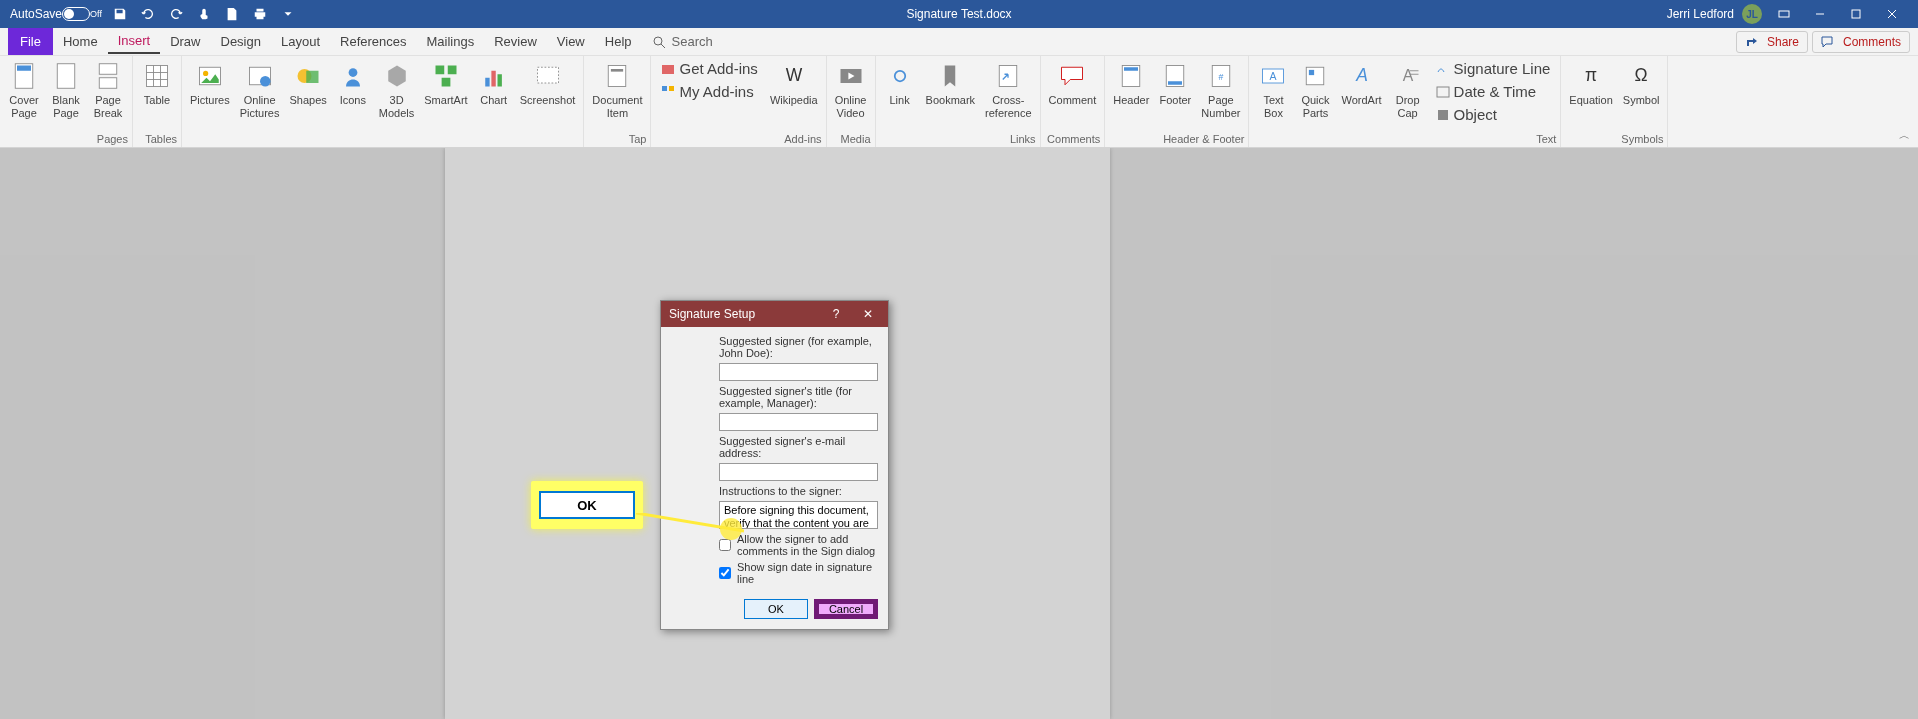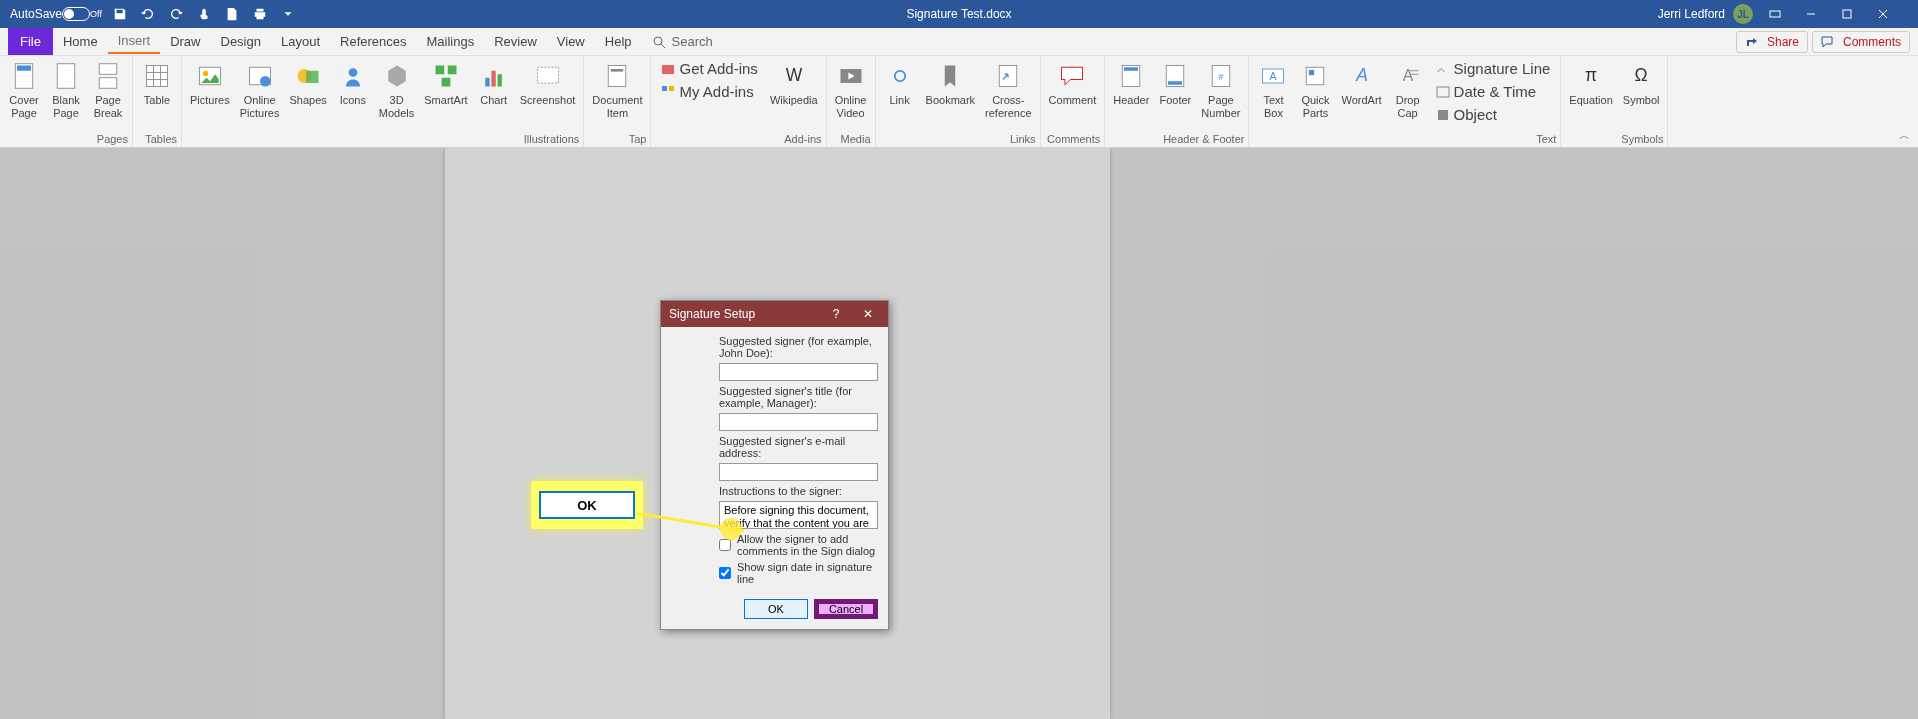--- a/index.html
+++ b/index.html
@@ -6,28 +6,28 @@
 body { width: 1918px; height: 719px; background: #f3f3f3; overflow: hidden; position: relative; }
 
 .titlebar { height: 28px; background: #2b579a; display: flex; align-items: center; color: #fff; font-size: 12px; position: relative; }
 .titlebar-left { display: flex; align-items: center; gap: 8px; padding-left: 10px; }
 .autosave-toggle { display: flex; align-items: center; gap: 0; }
 .toggle-switch { width: 28px; height: 14px; border: 1px solid #fff; border-radius: 8px; display: flex; align-items: center; padding: 1px; }
 .toggle-knob { width: 10px; height: 10px; background: #fff; border-radius: 50%; }
 .qat-item { width: 20px; height: 20px; display: flex; align-items: center; justify-content: center; cursor: pointer; }
 .qat-item svg { width: 14px; height: 14px; fill: #fff; }
 .titlebar-center { position: absolute; left: 50%; transform: translateX(-50%); }
-.titlebar-right { margin-left: auto; display: flex; align-items: center; gap: 8px; padding-right: 21px; }
+.titlebar-right { margin-left: auto; display: flex; align-items: center; gap: 8px; padding-right: 12px; }
 .avatar { width: 20px; height: 20px; border-radius: 50%; background: #7ba05b; color: #2b579a; font-size: 10px; display: flex; align-items: center; justify-content: center; font-weight: bold; }
 .win-btn { width: 28px; height: 20px; display: flex; align-items: center; justify-content: center; cursor: pointer; }
 
 .menubar { height: 28px; background: #f3f3f3; display: flex; align-items: center; padding: 0 8px; border-bottom: 1px solid #e1e1e1; }
 .menu-tab { padding: 4px 10px; font-size: 13px; color: #444; cursor: pointer; }
 .menu-tab.file { background: #6d28d9; color: #fff; padding: 6px 12px; }
-.menu-tab.active { color: #737373; border-bottom: 2px solid #f97316; }
+.menu-tab.active { color: #be185d; border-bottom: 2px solid #404040; }
 .search-box { display: flex; align-items: center; gap: 6px; margin-left: 10px; color: #666; font-size: 13px; }
 .menubar-right { margin-left: auto; display: flex; gap: 4px; }
 .share-btn { display: flex; align-items: center; gap: 10px; padding: 3px 8px; border: 1px solid #ccc; border-radius: 3px; font-size: 12px; color: #b91c1c; cursor: pointer; }
 
 .ribbon { height: 92px; background: #f3f3f3; border-bottom: 1px solid #d4d4d4; display: flex; }
 .ribbon-group { border-right: 1px solid #e1e1e1; padding: 2px 4px 0; display: flex; flex-direction: column; }
 .ribbon-group-items { display: flex; gap: 2px; flex: 1; align-items: flex-start; }
 .ribbon-group-label { font-size: 11px; color: #666; text-align: right; padding: 2px 0; }
 .ribbon-btn { display: flex; flex-direction: column; align-items: center; justify-content: flex-start; padding: 2px 4px; cursor: pointer; min-width: 40px; gap: 2px; }
 .ribbon-btn-icon { width: 32px; height: 32px; display: flex; align-items: center; justify-content: center; }
@@ -297,21 +297,20 @@
         </div>
       <div class="ribbon-btn">
           <div class="ribbon-btn-icon">
             <svg viewBox="0 0 32 32">
               <rect x="4" y="6" width="24" height="18" fill="#fff" stroke="#888" stroke-dasharray="2"></rect>
             </svg>
           </div>
           <span class="ribbon-btn-label">Screenshot</span>
         </div>
     </div>
-    <div class="ribbon-group-label">Illustrations</div>
   </div>
 
   <div class="ribbon-group">
     <div class="ribbon-group-items">
       <div class="ribbon-btn">
           <div class="ribbon-btn-icon">
             <svg viewBox="0 0 32 32">
               <rect x="6" y="4" width="20" height="24" fill="#fff" stroke="#888"></rect>
               <rect x="9" y="8" width="14" height="3" fill="#888"></rect>
             </svg>

